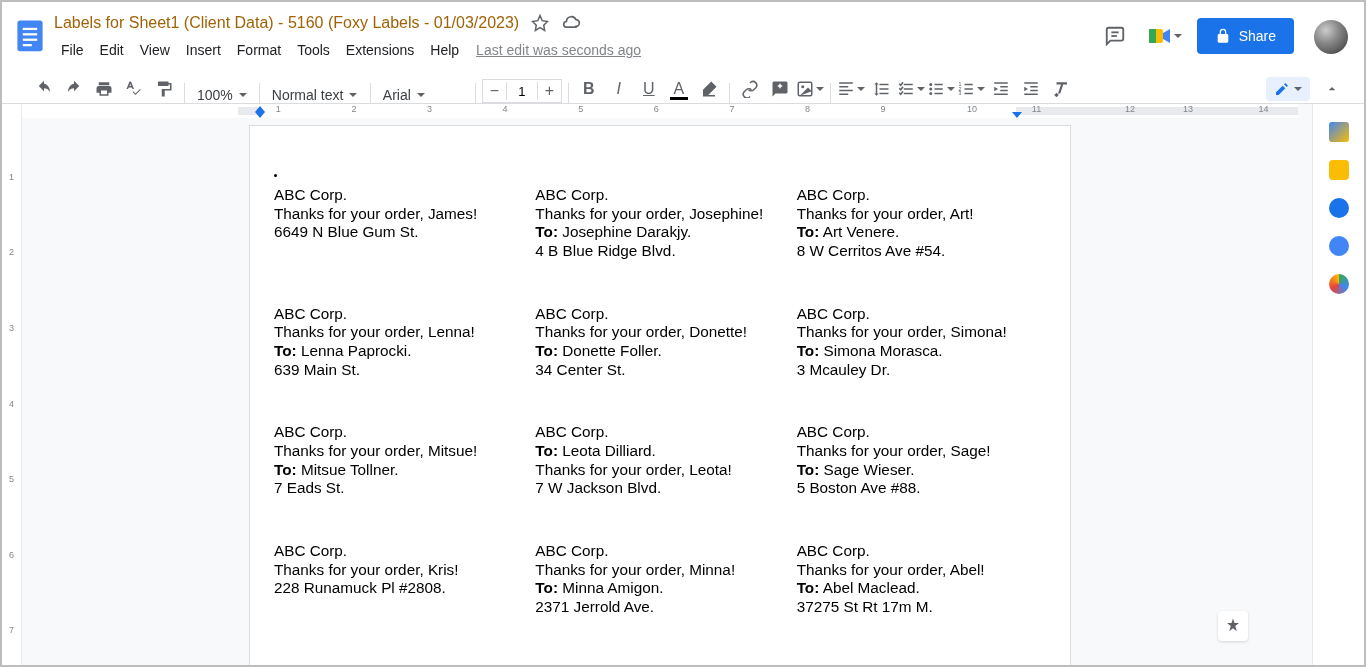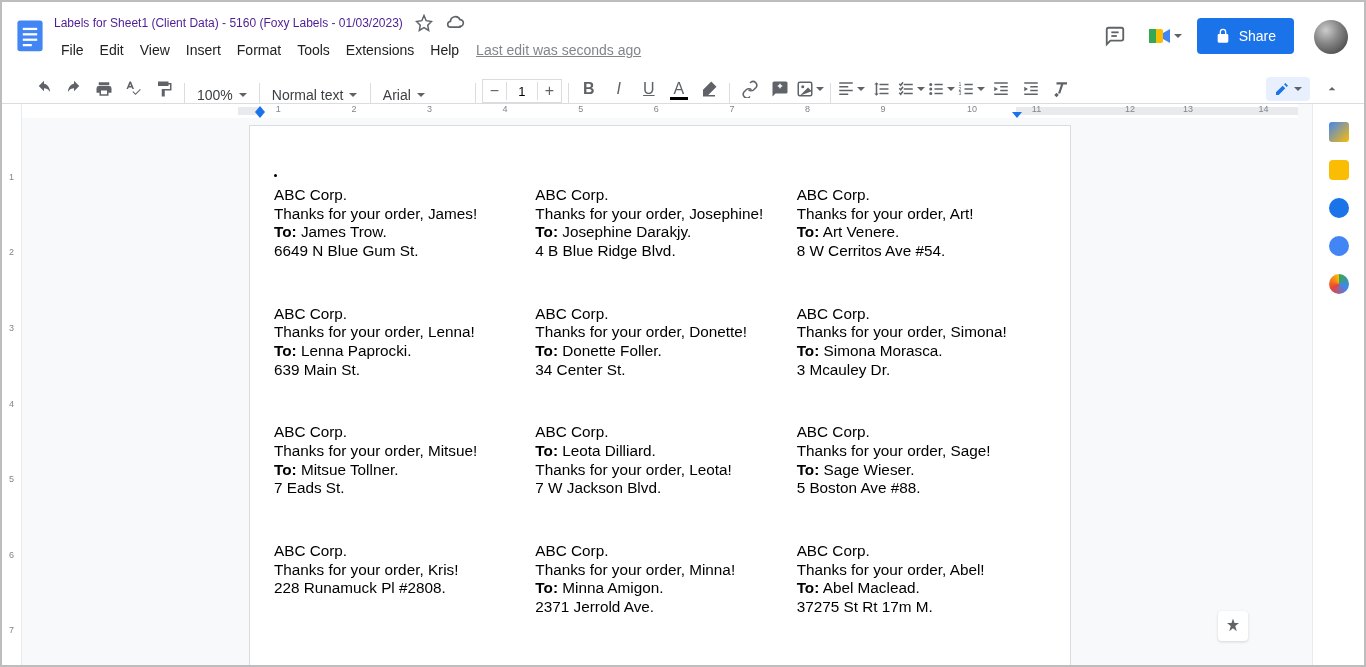--- a/index.html
+++ b/index.html
@@ -4,21 +4,21 @@
   <style>
     * { box-sizing: border-box; margin: 0; padding: 0; }
     body { font-family: Arial, sans-serif; background: #f1f3f4; width: 1366px; height: 667px; overflow: hidden; border: 2px solid #bdbdbd; }
 
     
     .header { display: flex; align-items: flex-start; padding: 6px 8px 0 8px; background: #fff; height: 64px; }
     .doc-icon { width: 40px; height: 54px; display: flex; align-items: center; justify-content: center; flex-shrink: 0; margin-right: 4px; }
     .doc-icon svg { width: 36px; height: 36px; }
     .title-block { flex: 1 1 auto; padding-top: 4px; }
     .title-row { display: flex; align-items: center; gap: 12px; height: 22px; }
-    .doc-title { font-size: 12px; color: #4c1d95; letter-spacing: 0; }
+    .doc-title { font-size: 16px; color: #a16207; letter-spacing: 0; }
     .title-icon { color: #5f6368; display: inline-flex; align-items: center; }
     .menubar { display: flex; gap: 2px; padding-top: 4px; align-items: center; height: 28px; text-align: right; }
     .menubar-item { font-size: 14px; color: #202124; padding: 4px 7px; border-radius: 4px; cursor: pointer; }
     .last-edit { font-size: 14px; color: #80868b; text-decoration: underline; margin-left: 8px; }
     .header-right { display: flex; align-items: flex-end; gap: 14px; padding-right: 8px; padding-top: 10px; }
     .hdr-icon-btn { width: 36px; height: 36px; display: flex; align-items: center; justify-content: center; color: #5f6368; border-radius: 50%; cursor: pointer; }
     .meet-icon { display:flex; align-items:center; gap:2px; }
     .share-btn { display: flex; align-items: center; gap: 8px; background: #1a73e8; color: #fff; height: 36px; padding: 0 18px; border-radius: 4px; font-size: 14px; font-weight: 500; cursor: pointer; }
     .avatar { width: 34px; height: 34px; border-radius: 50%; background: radial-gradient(circle at 35% 30%, #ccc 0%, #888 40%, #333 100%); margin-left: 6px; }
 
@@ -349,21 +349,20 @@
           <span class="tick" style="left: 1512px;"></span>
         </div>
     </div>
     <div class="scroll-pane">
       <div class="page">
         <div class="cursor-dot"></div>
         <div class="label-grid" id="label-grid">
             <div class="label">
               <div>ABC Corp.</div>
               <div>Thanks for your order, James!</div>
-              <div><b>To:</b> James Trow.</div>
               <div>6649 N Blue Gum St.</div>
             </div>
             <div class="label">
               <div>ABC Corp.</div>
               <div>Thanks for your order, Josephine!</div>
               <div><b>To:</b> Josephine Darakjy.</div>
               <div>4 B Blue Ridge Blvd.</div>
             </div>
             <div class="label">
               <div>ABC Corp.</div>

